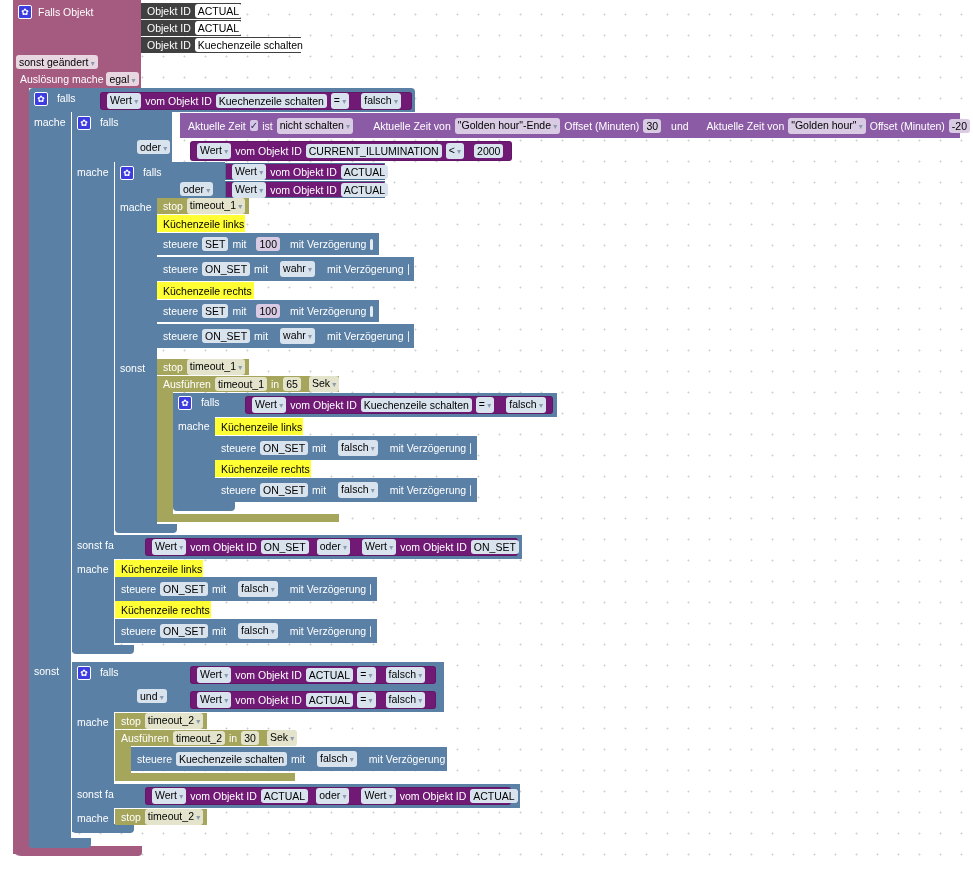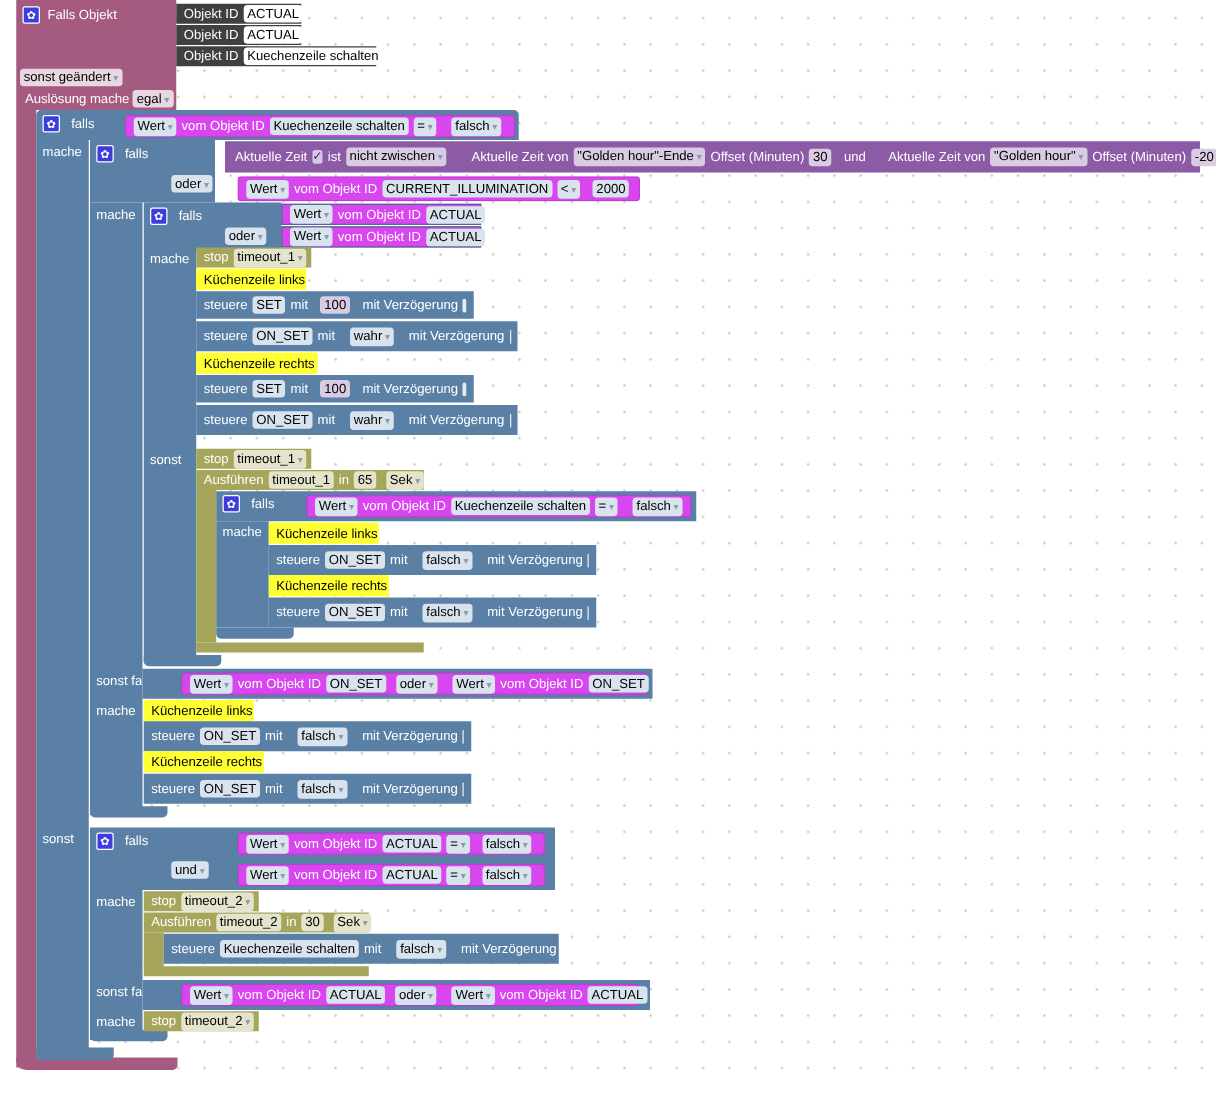--- a/index.html
+++ b/index.html
@@ -3,21 +3,21 @@
 <meta charset="utf-8">
 <style>
   html,body{margin:0;padding:0;}
   body{width:973px;height:874px;position:relative;overflow:hidden;background:#fff;
     background-image:radial-gradient(circle,#cfcfcf 0.8px,transparent 1.2px);
     background-size:21px 21px;background-position:6px 4px;
     font-family:"Liberation Sans",sans-serif;font-size:10.5px;color:#fff;}
   .abs{position:absolute;box-sizing:border-box;}
   .pink{background:#a55b80;}
   .blue{background:#5b80a5;}
-  .blue2{background:#d946ef;border:1px solid #4a6d92;}
+  .blue2{background:#701a75;border:1px solid #4a6d92;}
   .purple{background:#8c5ba5;}
   .olive{background:#a5a55b;}
   .lgray{background:#404040;}
   .yellow{background:#ffff33;color:#000;}
   .row{display:flex;align-items:center;gap:4px;white-space:nowrap;height:100%;padding:0 6px;}
   .lbl{color:#fff;}
   .fld{background:#d9e3ee;color:#000;border-radius:3px;padding:1px 3px;line-height:12px;}
   .fld.p{background:#e8d7e1;}
   .fld.pu{background:#d9cbe3;}
   .fld.o{background:#e4e4cc;}
@@ -95,21 +95,21 @@
 </div>
 <div class="abs" style="left:137px;top:141px;">
   <span class="fld dd">oder</span>
 </div>
 
 <div class="abs purple" style="left:180px;top:113px;width:780px;height:25px;">
   <div class="row" style="padding:0 8px;">
     <span>Aktuelle Zeit</span>
     <span class="cb on">✓</span>
     <span>ist</span>
-    <span class="fld pu dd">nicht zwischen</span>
+    <span class="fld pu dd">nicht schalten</span>
     <span style="margin-left:16px">Aktuelle Zeit von</span>
     <span class="fld pu dd">"Golden hour"-Ende</span>
     <span>Offset (Minuten)</span>
     <span class="fld pu">30</span>
     <span style="margin-left:6px">und</span>
     <span style="margin-left:14px">Aktuelle Zeit von</span>
     <span class="fld pu dd">"Golden hour"</span>
     <span>Offset (Minuten)</span>
     <span class="fld pu">-20</span>
   </div>

